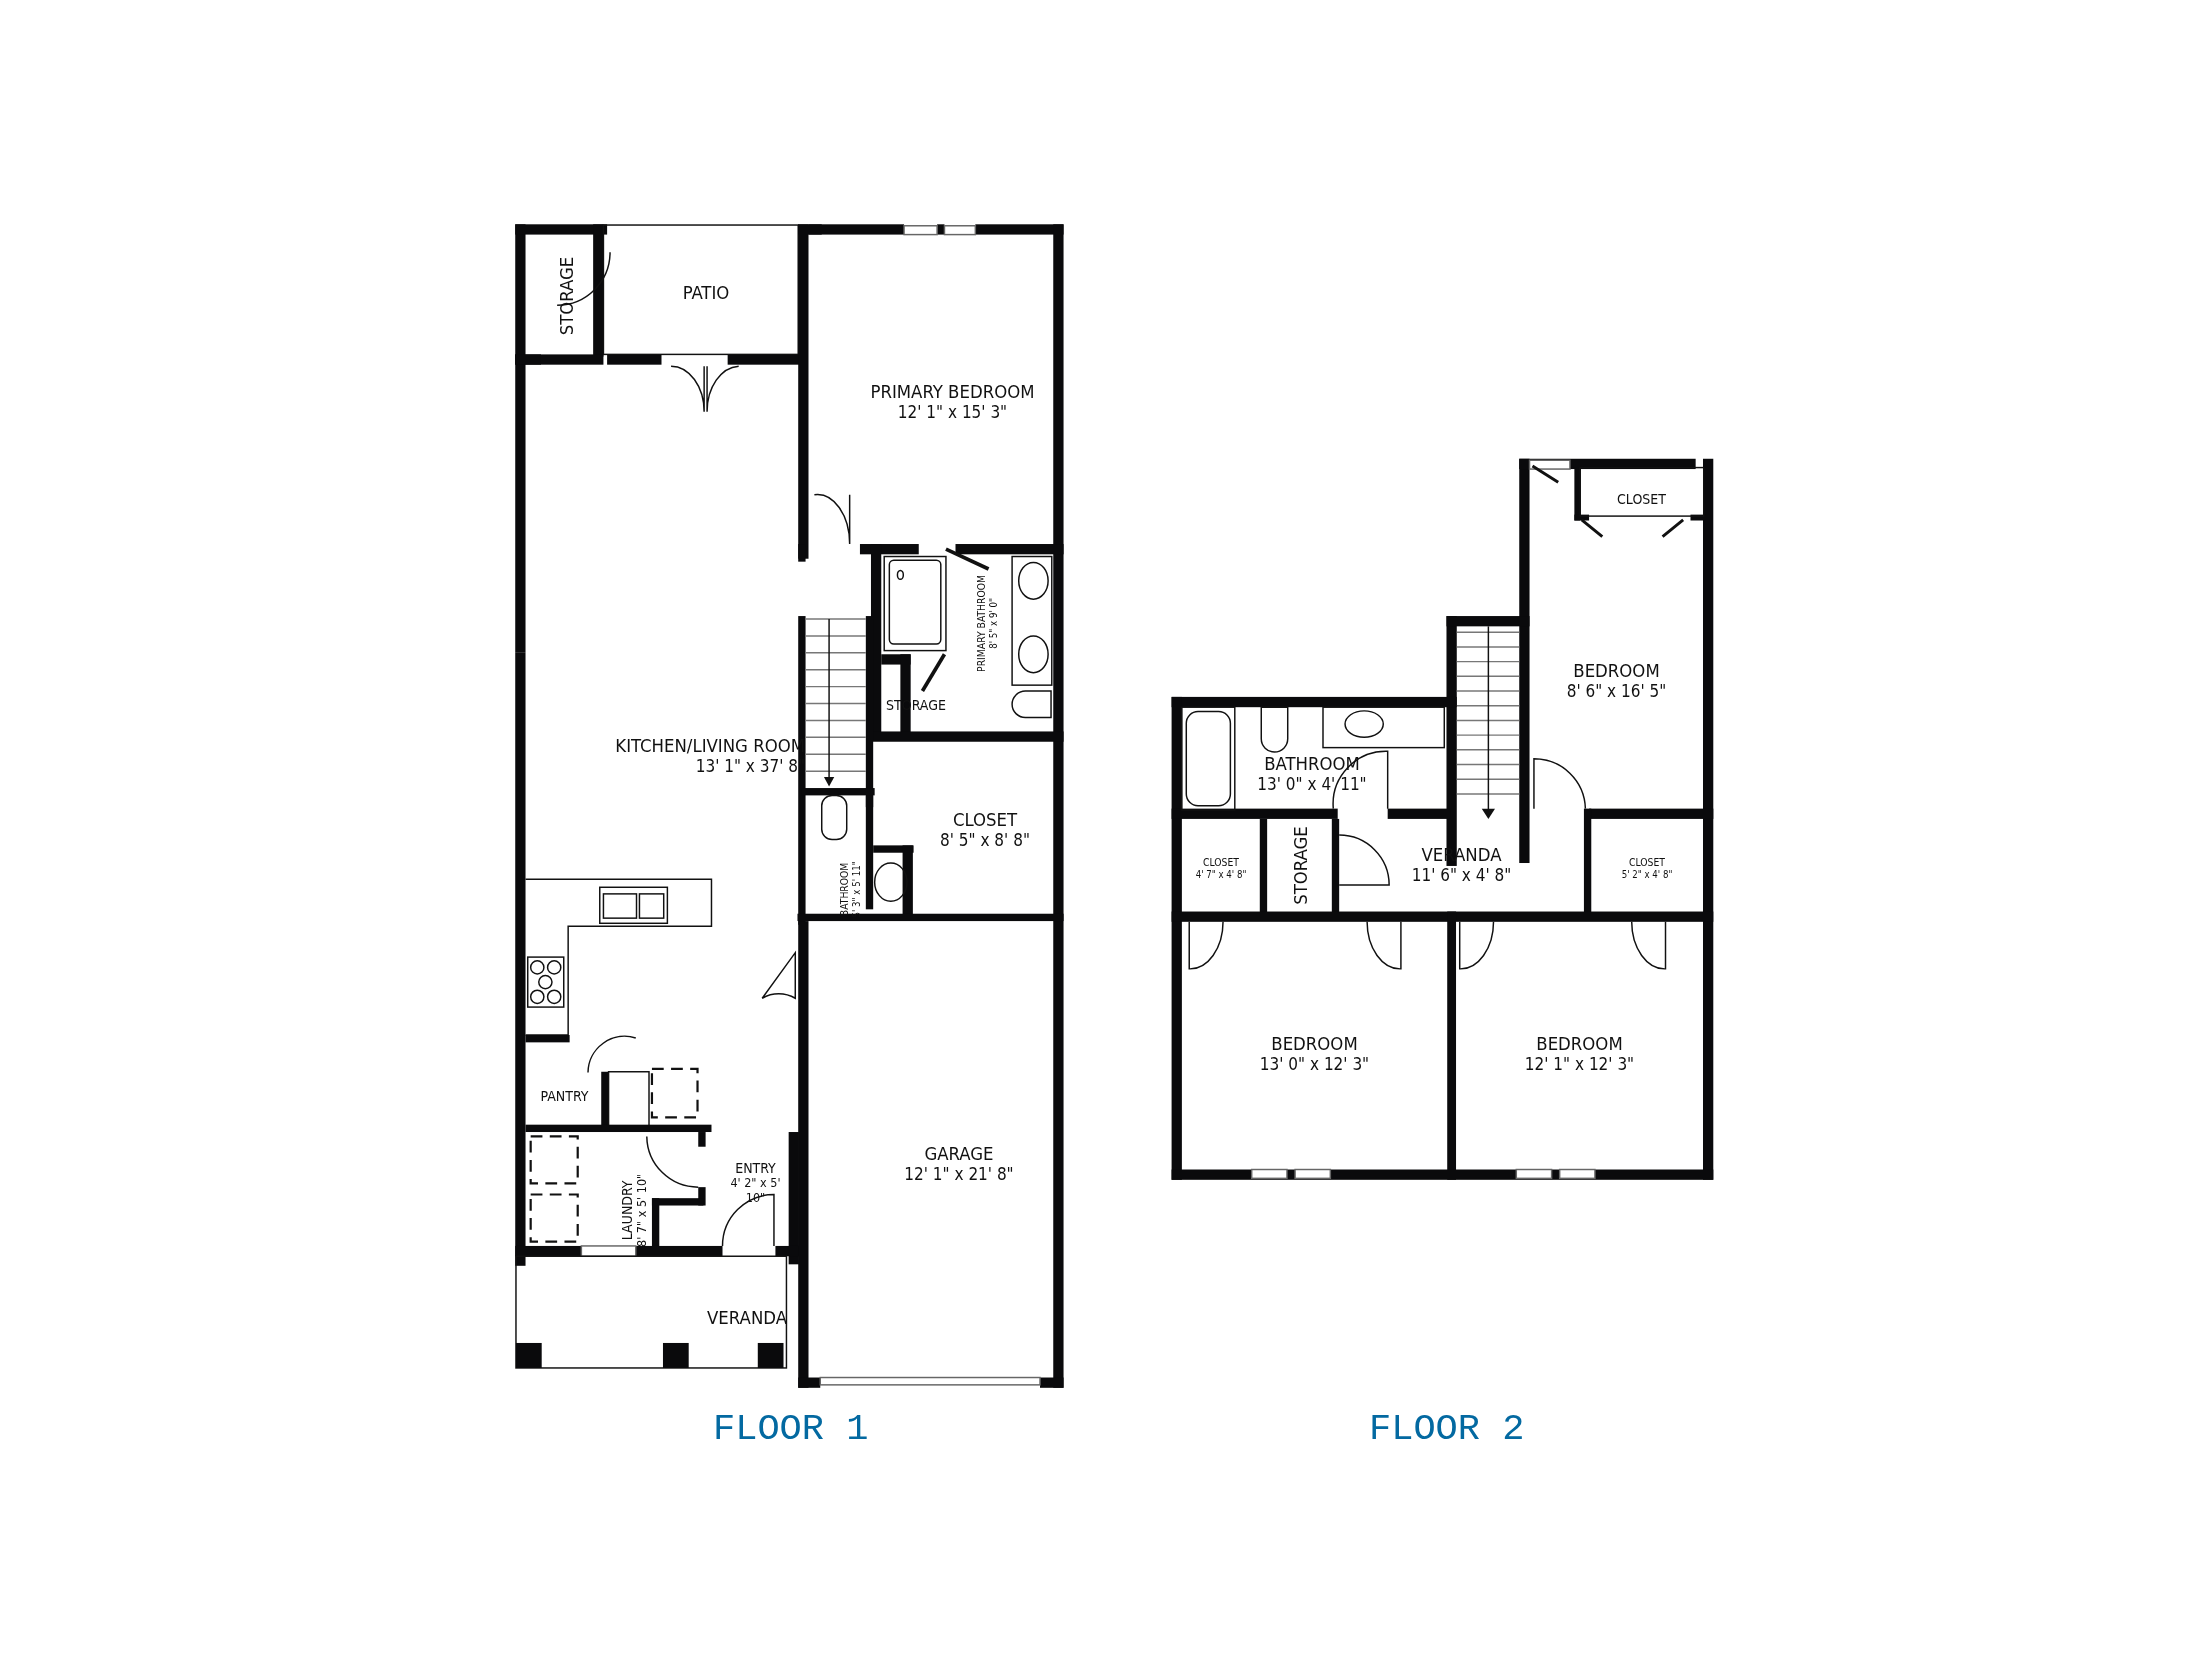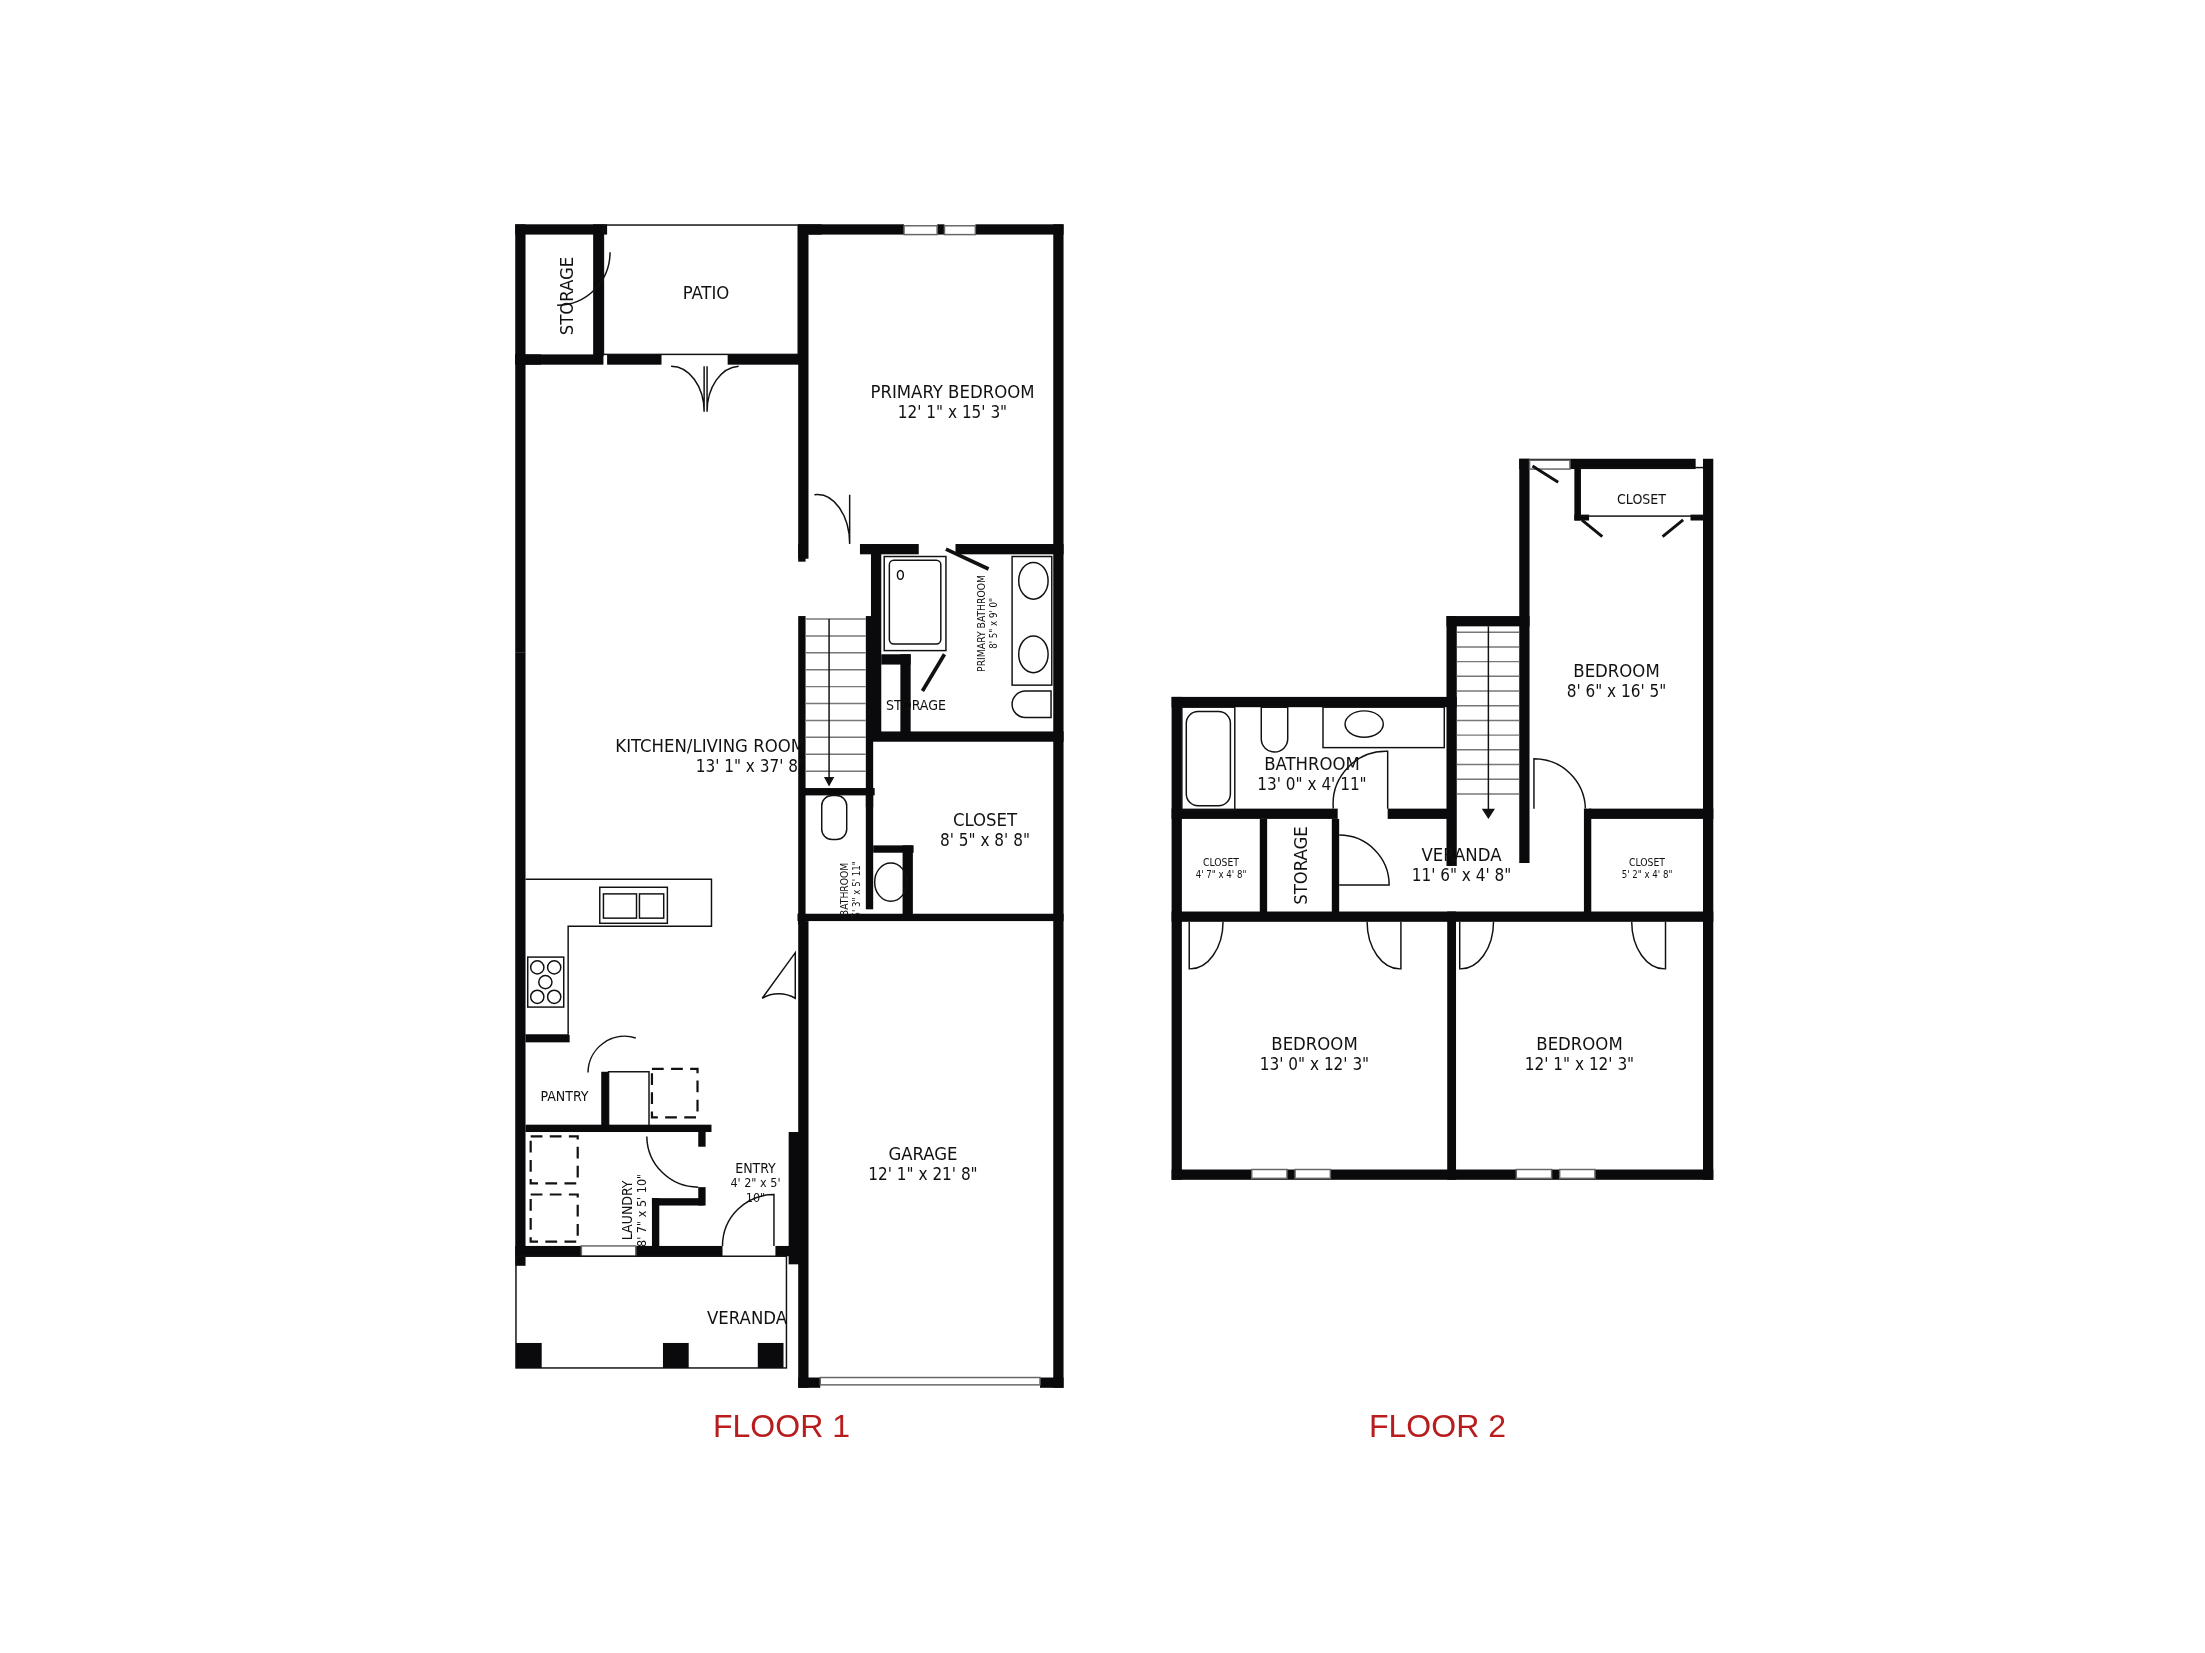--- a/index.html
+++ b/index.html
@@ -10,21 +10,21 @@
   .win{fill:#fff;stroke:#666;stroke-width:2;}
   .dash{fill:none;stroke:#111;stroke-width:3;stroke-dasharray:16 10;}
   .lbl{position:absolute;color:#111;text-align:center;white-space:nowrap;font-family:"DejaVu Sans Condensed","DejaVu Sans",sans-serif;}
   .name{font-size:18.4px;line-height:21px;}
   .dim{font-size:17px;line-height:20px;}
   .sm .name{font-size:14px;line-height:16px;}
   .sm .dim{font-size:12.5px;line-height:14.7px;}
   .xs .name{font-size:10.3px;line-height:11.8px;}
   .xs .dim{font-size:9.6px;line-height:11px;}
   .vert{transform:rotate(-90deg);transform-origin:center center;}
-  .floor-title{position:absolute;font-size:32px;color:#b91c1c;font-family:Liberation Sans, sans-serif;}
+  .floor-title{position:absolute;font-size:37px;color:#0369a1;font-family:Liberation Mono, monospace;}
 </style>
 </head>
 <body>
 
 <svg width="2205" height="1654" viewBox="0 0 3000 2250" xmlns="http://www.w3.org/2000/svg">
 
   <g>
 
     <rect class="wall" x="701" y="305" width="14" height="583"></rect>
     <rect class="wall" x="701" y="888" width="14" height="834"></rect>
@@ -234,21 +234,21 @@
   <div class="name">PANTRY</div>
 </div>
 <div class="lbl sm vert" style="left:583px;top:1195px;width:103px;">
   <div class="name">LAUNDRY</div>
   <div class="dim">8' 7" x 5' 10"</div>
 </div>
 <div class="lbl sm" style="left:724px;top:1160px;width:63px;white-space:normal;">
   <div class="name">ENTRY</div>
   <div class="dim">4' 2" x 5' 10"</div>
 </div>
-<div class="lbl" style="left:809px;top:1143px;width:228px;">
+<div class="lbl" style="left:809px;top:1143px;width:228px;padding-left:36px;">
   <div class="name">GARAGE</div>
   <div class="dim">12' 1" x 21' 8"</div>
 </div>
 <div class="lbl" style="left:516px;top:1307px;width:271px;text-align:right;">
   <div class="name">VERANDA</div>
 </div>
 <div class="floor-title" style="left:713px;top:1408px;">FLOOR 1</div>
 
 <div class="lbl sm" style="left:1580px;top:491px;width:123px;">
   <div class="name">CLOSET</div>

